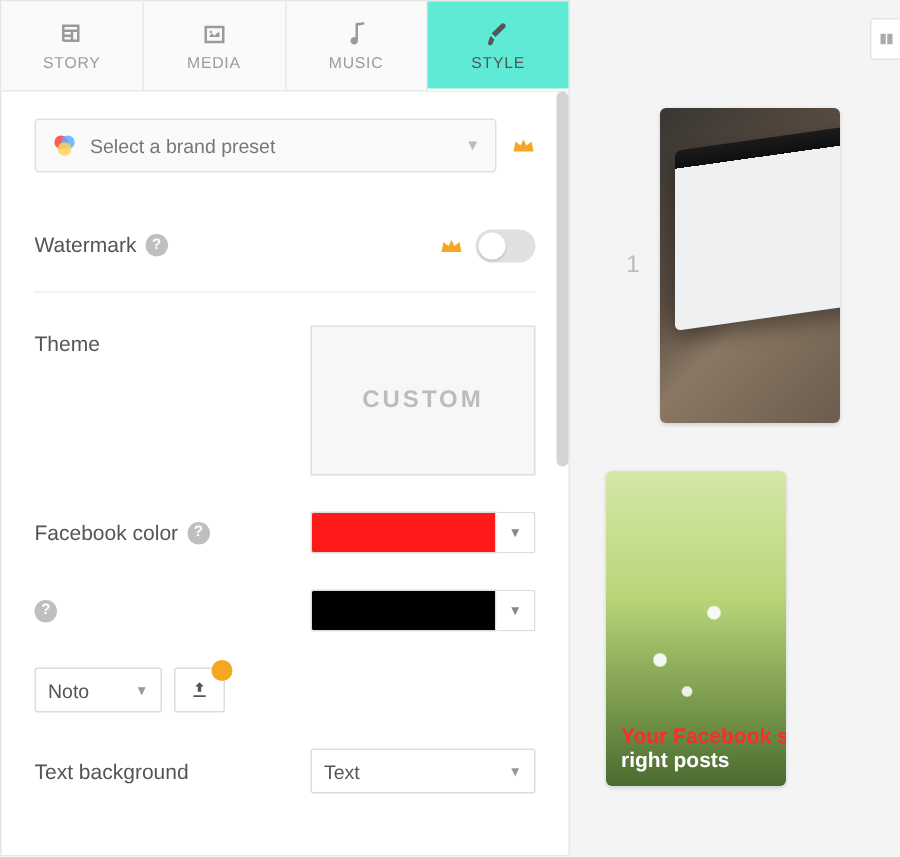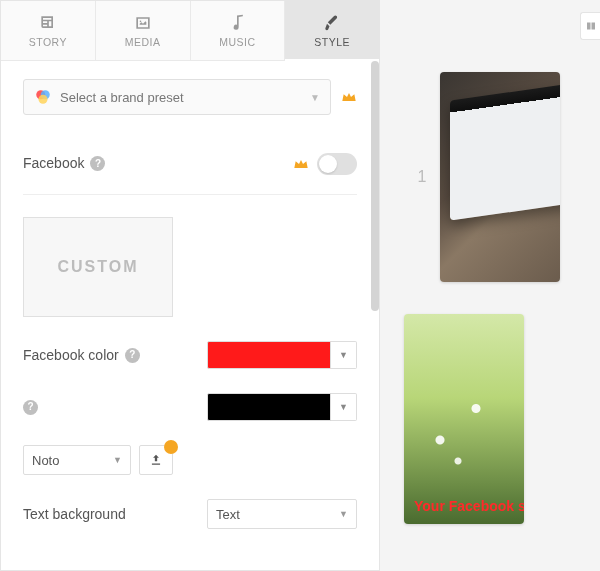--- a/index.html
+++ b/index.html
@@ -1,42 +1,42 @@
 <!DOCTYPE html>
 <html><head>
 <meta charset="utf-8">
 <style>
 * { box-sizing: border-box; margin: 0; padding: 0; font-family: -apple-system, BlinkMacSystemFont, "Segoe UI", Arial, sans-serif; }
 body { width: 600px; height: 571px; overflow: hidden; background: #f0f0f0; display: flex; }
 .panel { width: 380px; height: 100%; background: #fff; display: flex; flex-direction: column; position: relative; border: 1px solid #e5e5e5; }
 .tabs { display: flex; height: 60px; border-bottom: 1px solid #e9e9e9; background: #fafafa; }
 .tab { flex: 1; display: flex; flex-direction: column; align-items: center; justify-content: center; gap: 3px; color: #9a9a9a; font-size: 10.5px; letter-spacing: 0.5px; cursor: pointer; border-right: 1px solid #e9e9e9; }
 .tab:last-child { border-right: none; }
-.tab.active { background: #e5e5e5; color: #555; border-bottom: 2px solid #fff; margin-bottom: -1px; position: relative; }
+.tab.active { background: #5eead4; color: #555; border-bottom: 2px solid #fff; margin-bottom: -1px; position: relative; }
 .tab svg { width: 20px; height: 20px; fill: currentColor; }
 .scroll { flex: 1; overflow-y: auto; padding: 18px 22px; position: relative; }
 .scrollbar { position: absolute; right: 0; top: 60px; width: 8px; height: 250px; background: #d4d4d4; border-radius: 4px; }
 .preset-row { display: flex; align-items: center; gap: 10px; margin-bottom: 24px; }
 .preset { flex: 1; display: flex; align-items: center; gap: 8px; border: 1px solid #e0e0e0; border-radius: 3px; padding: 8px 10px; background: #fafafa; color: #777; font-size: 13px; position: relative; }
 .preset .chev { margin-left: auto; color: #bbb; font-size: 10px; }
 .crown { color: #f5a623; width: 16px; height: 14px; display: inline-flex; align-items: center; justify-content: center; }
 .crown svg { width: 16px; height: 14px; fill: #f5a623; }
 .row { display: flex; align-items: center; padding: 12px 0; }
 .row-label { flex: 1; color: #555; font-size: 14px; display: flex; align-items: center; gap: 6px; flex-wrap: wrap; line-height: 1.8; }
 .help { display: inline-flex; width: 15px; height: 15px; border-radius: 50%; background: #bfbfbf; color: #fff; font-size: 10px; font-weight: bold; align-items: center; justify-content: center; }
 .toggle { width: 40px; height: 22px; background: #e0e0e0; border-radius: 11px; position: relative; }
 .toggle::after { content: ''; position: absolute; width: 18px; height: 18px; background: #fff; border-radius: 50%; top: 2px; left: 2px; box-shadow: 0 1px 2px rgba(0,0,0,0.15); }
 .divider { height: 1px; background: #eee; margin: 6px 0 10px; }
 .theme-box { width: 150px; height: 100px; border: 1px solid #e0e0e0; background: #f7f7f7; display: flex; align-items: center; justify-content: center; color: #bcbcbc; font-weight: 700; letter-spacing: 2px; font-size: 16px; text-align: right; }
 .swatch-row { display: flex; gap: 0; width: 150px; }
 .swatch { flex: 1; height: 28px; border: 1px solid #ddd; border-radius: 2px 0 0 2px; }
 .swatch-btn { width: 26px; height: 28px; border: 1px solid #ddd; border-left: none; background: #fff; display: flex; align-items: center; justify-content: center; color: #888; font-size: 9px; border-radius: 0 2px 2px 0; }
 .select { width: 150px; height: 30px; border: 1px solid #ddd; border-radius: 2px; background: #fff; display: flex; align-items: center; padding: 0 8px; font-size: 13px; color: #555; }
 .select .chev { margin-left: auto; font-size: 9px; color: #999; }
-.select.short { width: 108px; }
+.select.short { width: 85px; }
 .font-row { display: flex; gap: 8px; width: 150px; align-items: center; position: relative; }
 .upload-btn { width: 34px; height: 30px; border: 1px solid #ddd; border-radius: 2px; background: #fff; display: flex; align-items: center; justify-content: center; position: relative; }
 .upload-btn svg { width: 14px; height: 14px; fill: #555; }
 .badge { position: absolute; top: -6px; right: -6px; width: 14px; height: 14px; border-radius: 50%; background: #f5a623; }
 .side { flex: 1; background: #f4f4f4; position: relative; overflow: hidden; padding-top: 2px; }
 .side-inner { height: 100%; position: relative; }
 .truncated-btn { position: absolute; top: 10px; right: 0; width: 20px; height: 28px; background: #fff; border: 1px solid #e4e4e4; border-right: none; border-radius: 3px 0 0 3px; display: flex; align-items: center; justify-content: center; color: #aaa; }
 .slide-wrap { position: absolute; display: flex; align-items: center; }
 .slide-num { width: 36px; text-align: center; color: #bbb; font-size: 16px; }
 .slide { width: 120px; border-radius: 4px; overflow: hidden; box-shadow: 0 1px 3px rgba(0,0,0,0.15); }
@@ -100,34 +100,37 @@
       </div>
       <span class="crown">
           <svg viewBox="0 0 24 16">
             <path d="M2 14h20l-2-10-5 4-3-6-3 6-5-4z"></path>
           </svg>
         </span>
     </div>
 
     <div class="row">
       <div class="row-label">
-        <span>Facebook</span>
+        <span>Watermark</span>
         <span class="help">?</span>
       </div>
       <span class="crown" style="margin-right:8px">
           <svg viewBox="0 0 24 16">
             <path d="M2 14h20l-2-10-5 4-3-6-3 6-5-4z"></path>
           </svg>
         </span>
       <div class="toggle"></div>
     </div>
 
     <div class="divider"></div>
 
     <div class="row" style="align-items:flex-start">
+      <div class="row-label">
+          <span>Theme</span>
+        </div>
       <div class="theme-box">
         <span>CUSTOM</span>
       </div>
     </div>
 
     <div class="row">
       <div class="row-label">
         <span>Facebook color</span>
         <span class="help">?</span>
       </div>
@@ -192,16 +195,17 @@
       <div class="slide-controls">
         <span class="arrow">⌃</span>
         <span class="n">2</span>
         <span class="arrow">⌄</span>
         <svg width="14" height="14" viewBox="0 0 24 24" style="margin-top:14px">
             <path fill="#bbb" d="M7 4h10l-1 2h4v2H4V6h4L7 4zm0 6h10l-1 10H8L7 10z"></path>
           </svg>
       </div>
       <div class="slide slide2">
         <div class="t1">Your Facebook success</div>
+        <div class="t2">right posts</div>
       </div>
     </div>
   </div>
 </div>
 
 </body></html>

